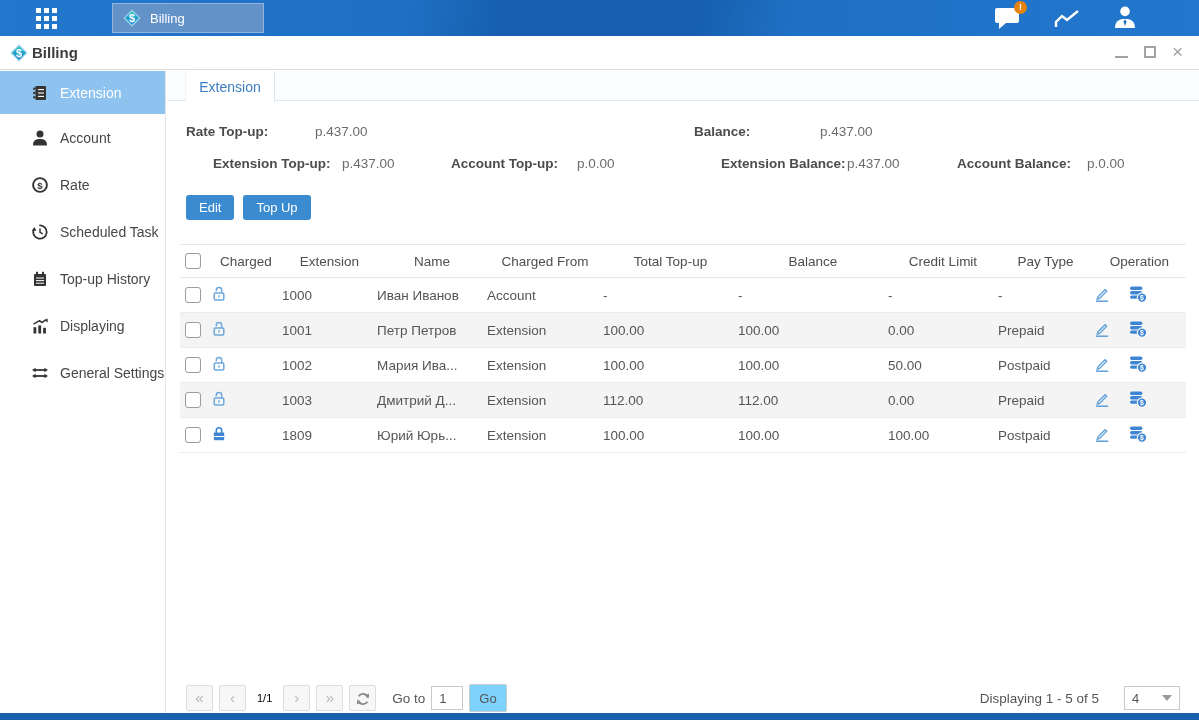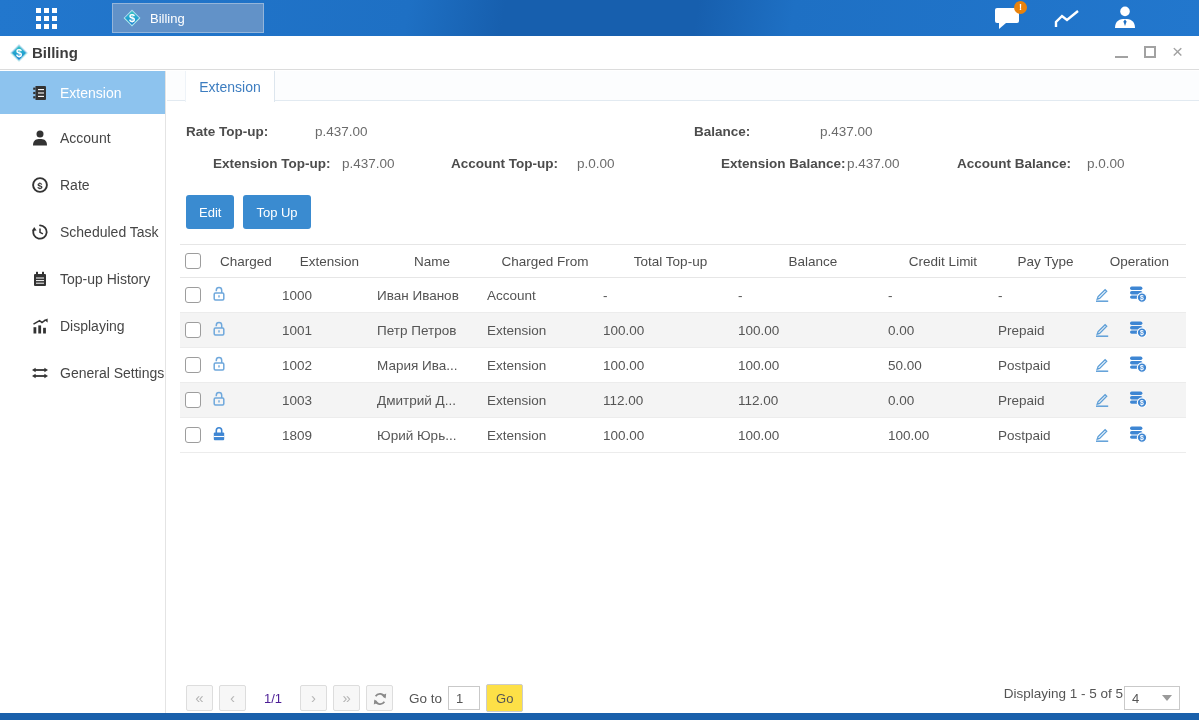--- a/index.html
+++ b/index.html
@@ -58,47 +58,47 @@
     font-size:14px; color:#3d7dc0; cursor:pointer; }
   .summary { position:relative; height:94px; }
   .sum-label { position:absolute; font-size:13.5px; font-weight:bold; color:#4c4c4c; white-space:nowrap; }
   .sum-value { position:absolute; font-size:13.5px; color:#6b6b6b; white-space:nowrap; }
   .r1 { top:23px; } .r2 { top:55px;padding-left:27px; }
   .c1l { left:19px; } .c1v { left:148px; }
   .c2l { left:257px; } .c2v { left:383px; }
   .c3l { left:527px; } .c3v { left:653px; }
   .c4l { left:763px; } .c4v { left:893px; }
   .btns { position:absolute; left:19px; top:124px; display:flex; gap:9px; }
-  .btn { background:#3a8bd0; color:#fff; font-size:13px; height:34px; padding:0 13px;
+  .btn { background:#3a8bd0; color:#fff; font-size:13px; height:25px; padding:0 13px;
     border:none; border-radius:3px; cursor:pointer; font-family:inherit; }
   
   .table-wrap { position:absolute; left:13px; right:13px; top:173px; }
   table { width:100%; border-collapse:collapse; table-layout:fixed; font-size:13.5px; }
   thead th { border-top:1px solid #e6e6e6; border-bottom:1px solid #e6e6e6;
     height:33px; font-weight:normal; color:#4e4e4e; text-align:center; }
   thead th:first-child, tbody td:first-child { text-align:left; padding-left:5px; }
   tbody td { height:35px; text-align:left; border-bottom:1px solid #ececec; color:#555; }
   tbody tr:nth-child(even) { background:#f4f4f4; }
   .cb { width:16px; height:16px; border:1px solid #9d9d9d; border-radius:3px;
     background:#fff; display:inline-block; vertical-align:middle; cursor:pointer; }
   .lock { display:inline-block; vertical-align:middle; cursor:pointer; }
   .op-icons { display:inline-flex; gap:18px; align-items:center; }
   .op-icons span { cursor:pointer; display:inline-block; }
   
   .pagebar { position:absolute; left:13px; right:13px; bottom:1px; height:28px; }
   .pg-left { position:absolute; left:6px; top:0; display:flex; align-items:center; gap:6px; }
   .pg-btn { width:27px; height:26px; background:#f7f7f7; border:1px solid #ddd; border-radius:2px;
     color:#b5b5b5; font-size:15px; line-height:23px; text-align:center; cursor:pointer; }
-  .pg-cur { color:#4c1d95; font-size:13px; margin:0 12px; }
+  .pg-cur { color:#000000; font-size:11px; margin:0 5px; }
   .goto-label { font-size:13.5px; color:#555; margin-left:10px; }
   .goto-input { width:32px; height:24px; border:1px solid #c9c9c9; padding-left:7px;
     font-size:13px; color:#555; font-family:inherit; }
-  .go-btn { height:28px; padding:0 9px; background:#fde047; border:1px solid #ccc;
+  .go-btn { height:28px; padding:0 9px; background:#7dd3fc; border:1px solid #ccc;
     border-radius:2px; font-size:13px; color:#555; cursor:pointer; font-family:inherit; }
-  .pg-right { position:absolute; right:6px; top:2px; display:flex; gap:1px; }
+  .pg-right { position:absolute; right:6px; top:2px; display:flex; align-items:center; gap:25px; }
   .displaying { font-size:13.5px; color:#555; }
   .page-size { width:56px; height:24px; border:1px solid #c9c9c9; background:#fff;
     display:flex; align-items:center; justify-content:space-between; padding:0 7px;
     font-size:13px; color:#555; cursor:pointer; }
   .caret { width:0; height:0; border-left:5px solid transparent;
     border-right:5px solid transparent; border-top:6px solid #9a9a9a; }
   
   .bottom-strip { position:absolute; left:0; right:0; bottom:0; height:7px; background:#1a60ab; }
 </style>
 </head>

